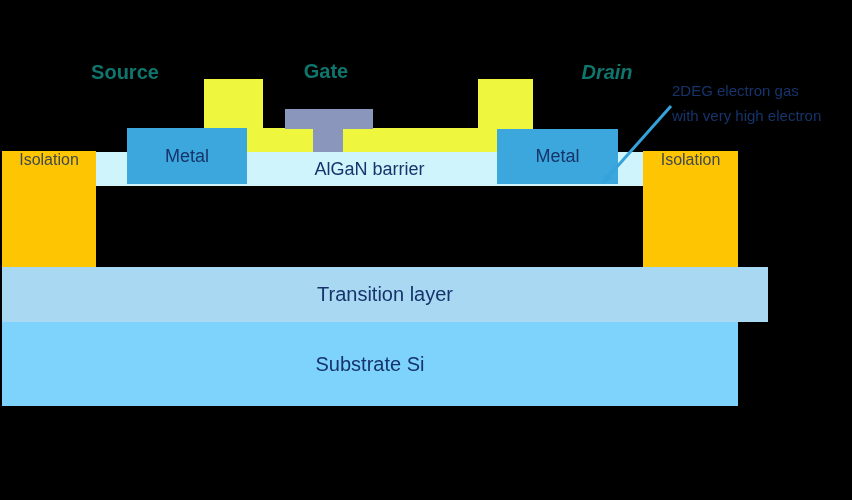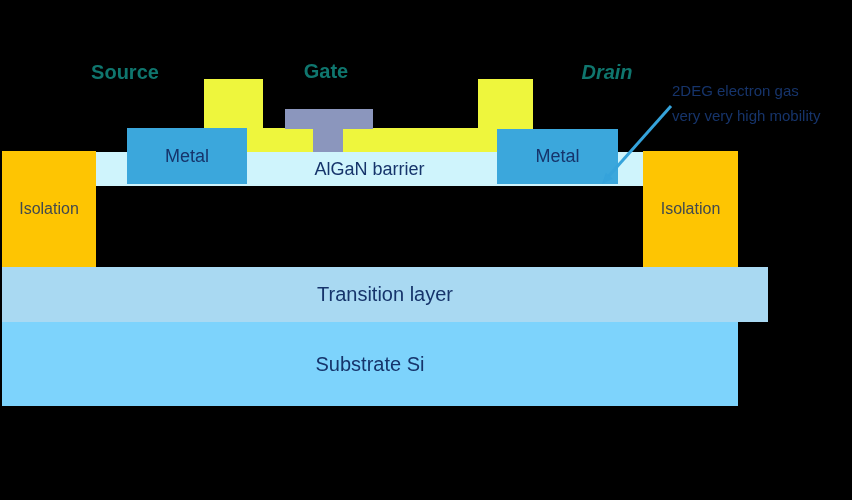--- a/index.html
+++ b/index.html
@@ -24,21 +24,21 @@
     color:#16346B;font-size:18px;margin-top:32px;
   }
   .metal-source{left:127px;top:96px;width:120px;height:56px;}
   .metal-drain {left:497px;top:97px;width:121px;height:55px;}
   
   .gate-bar {position:absolute;left:285px;top:109px;width:88px;height:20px;background:#8B96BD;z-index:4;}
   .gate-stem{position:absolute;left:313px;top:129px;width:30px;height:23px;background:#8B96BD;z-index:4;}
   
   .iso{
     position:absolute;background:#FEC502;z-index:2;top:151px;height:116px;
-    display:flex;align-items:center;justify-content:center;
+    display:flex;justify-content:center;
     color:#41494E;font-size:16px;
   }
   .iso-left {left:2px;width:94px;}
   .iso-right{left:643px;width:95px;}
   
   .layer{
     position:absolute;z-index:1;
     display:flex;align-items:center;justify-content:center;
     color:#16346B;white-space:nowrap;
   }
@@ -88,20 +88,20 @@
   </div>
   <div class="layer layer-transition">
     <span>Transition layer</span>
   </div>
   <div class="layer layer-substrate">
     <span>Substrate Si</span>
   </div>
 
   <div class="annotation">
     <div>2DEG electron gas</div>
-    <div>very very high mobility</div>
+    <div>with very high electron</div>
   </div>
   <svg class="arrow-svg" viewBox="0 0 85 90">
     <line x1="76" y1="6" x2="12" y2="78" stroke="#35A3DB" stroke-width="3"></line>
     <polygon points="7,84 17.7,78.7 10.9,72.8" fill="#35A3DB"></polygon>
   </svg>
 
 </div>
 
 </body></html>

